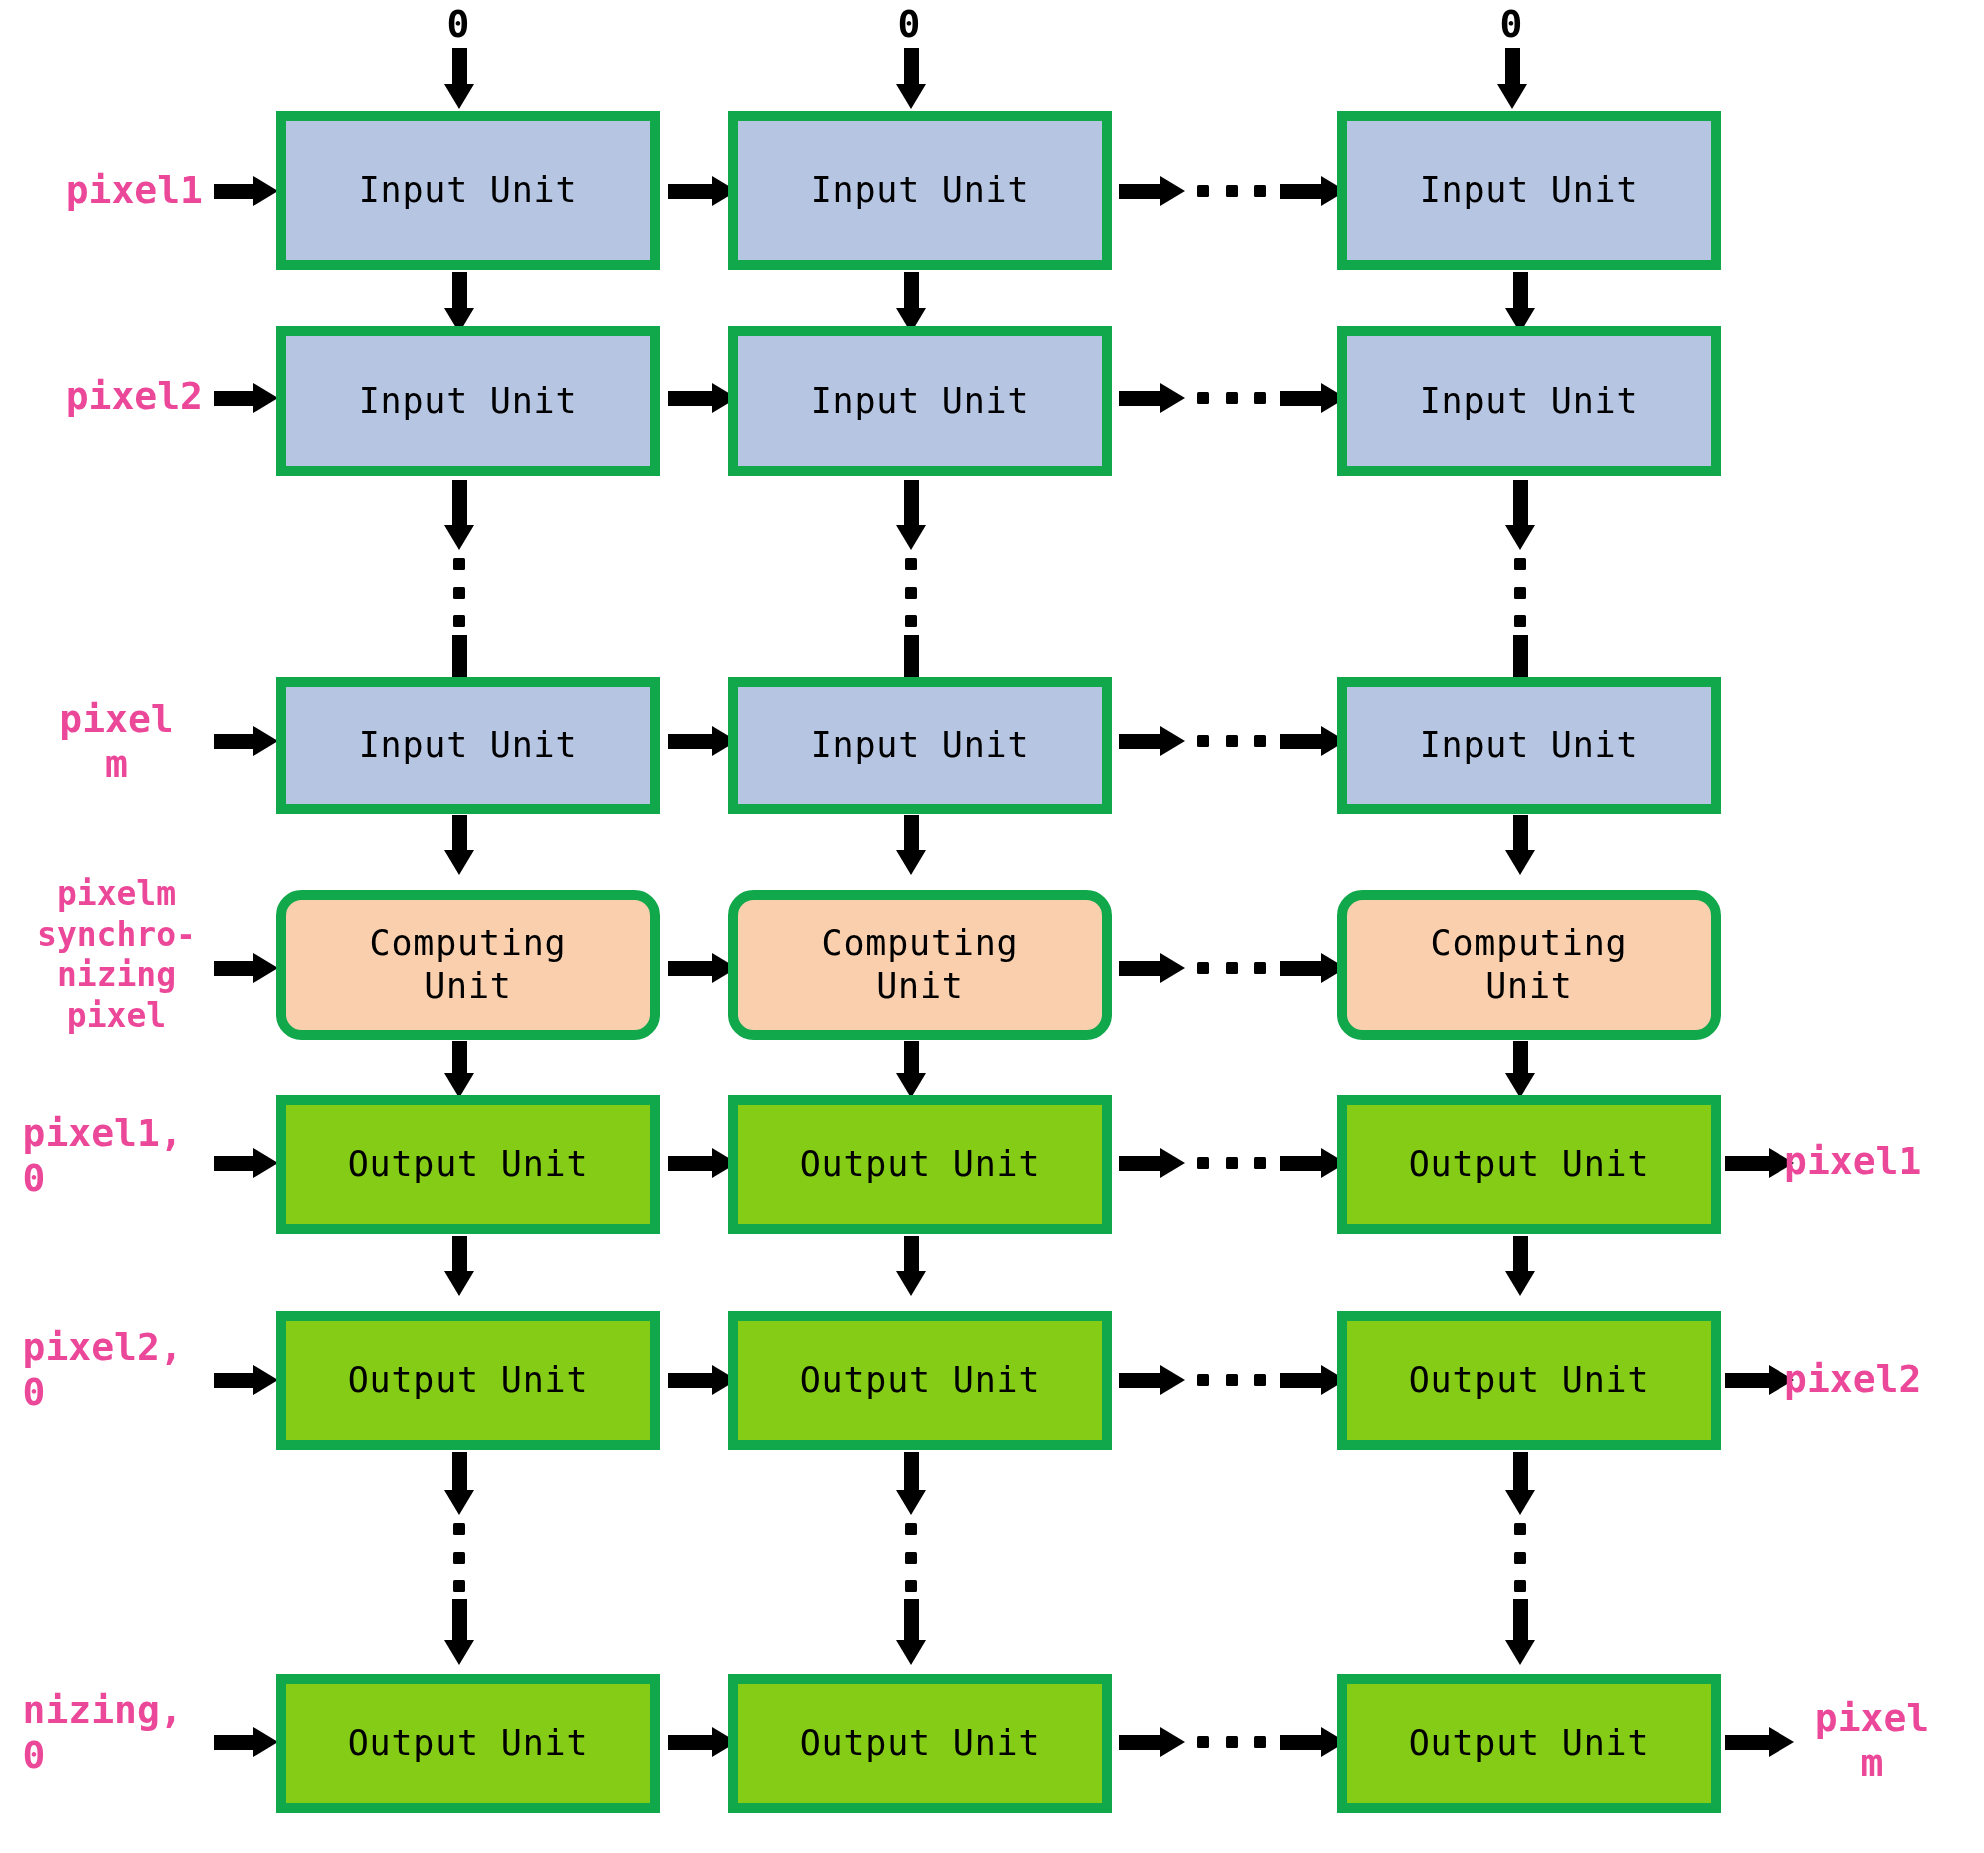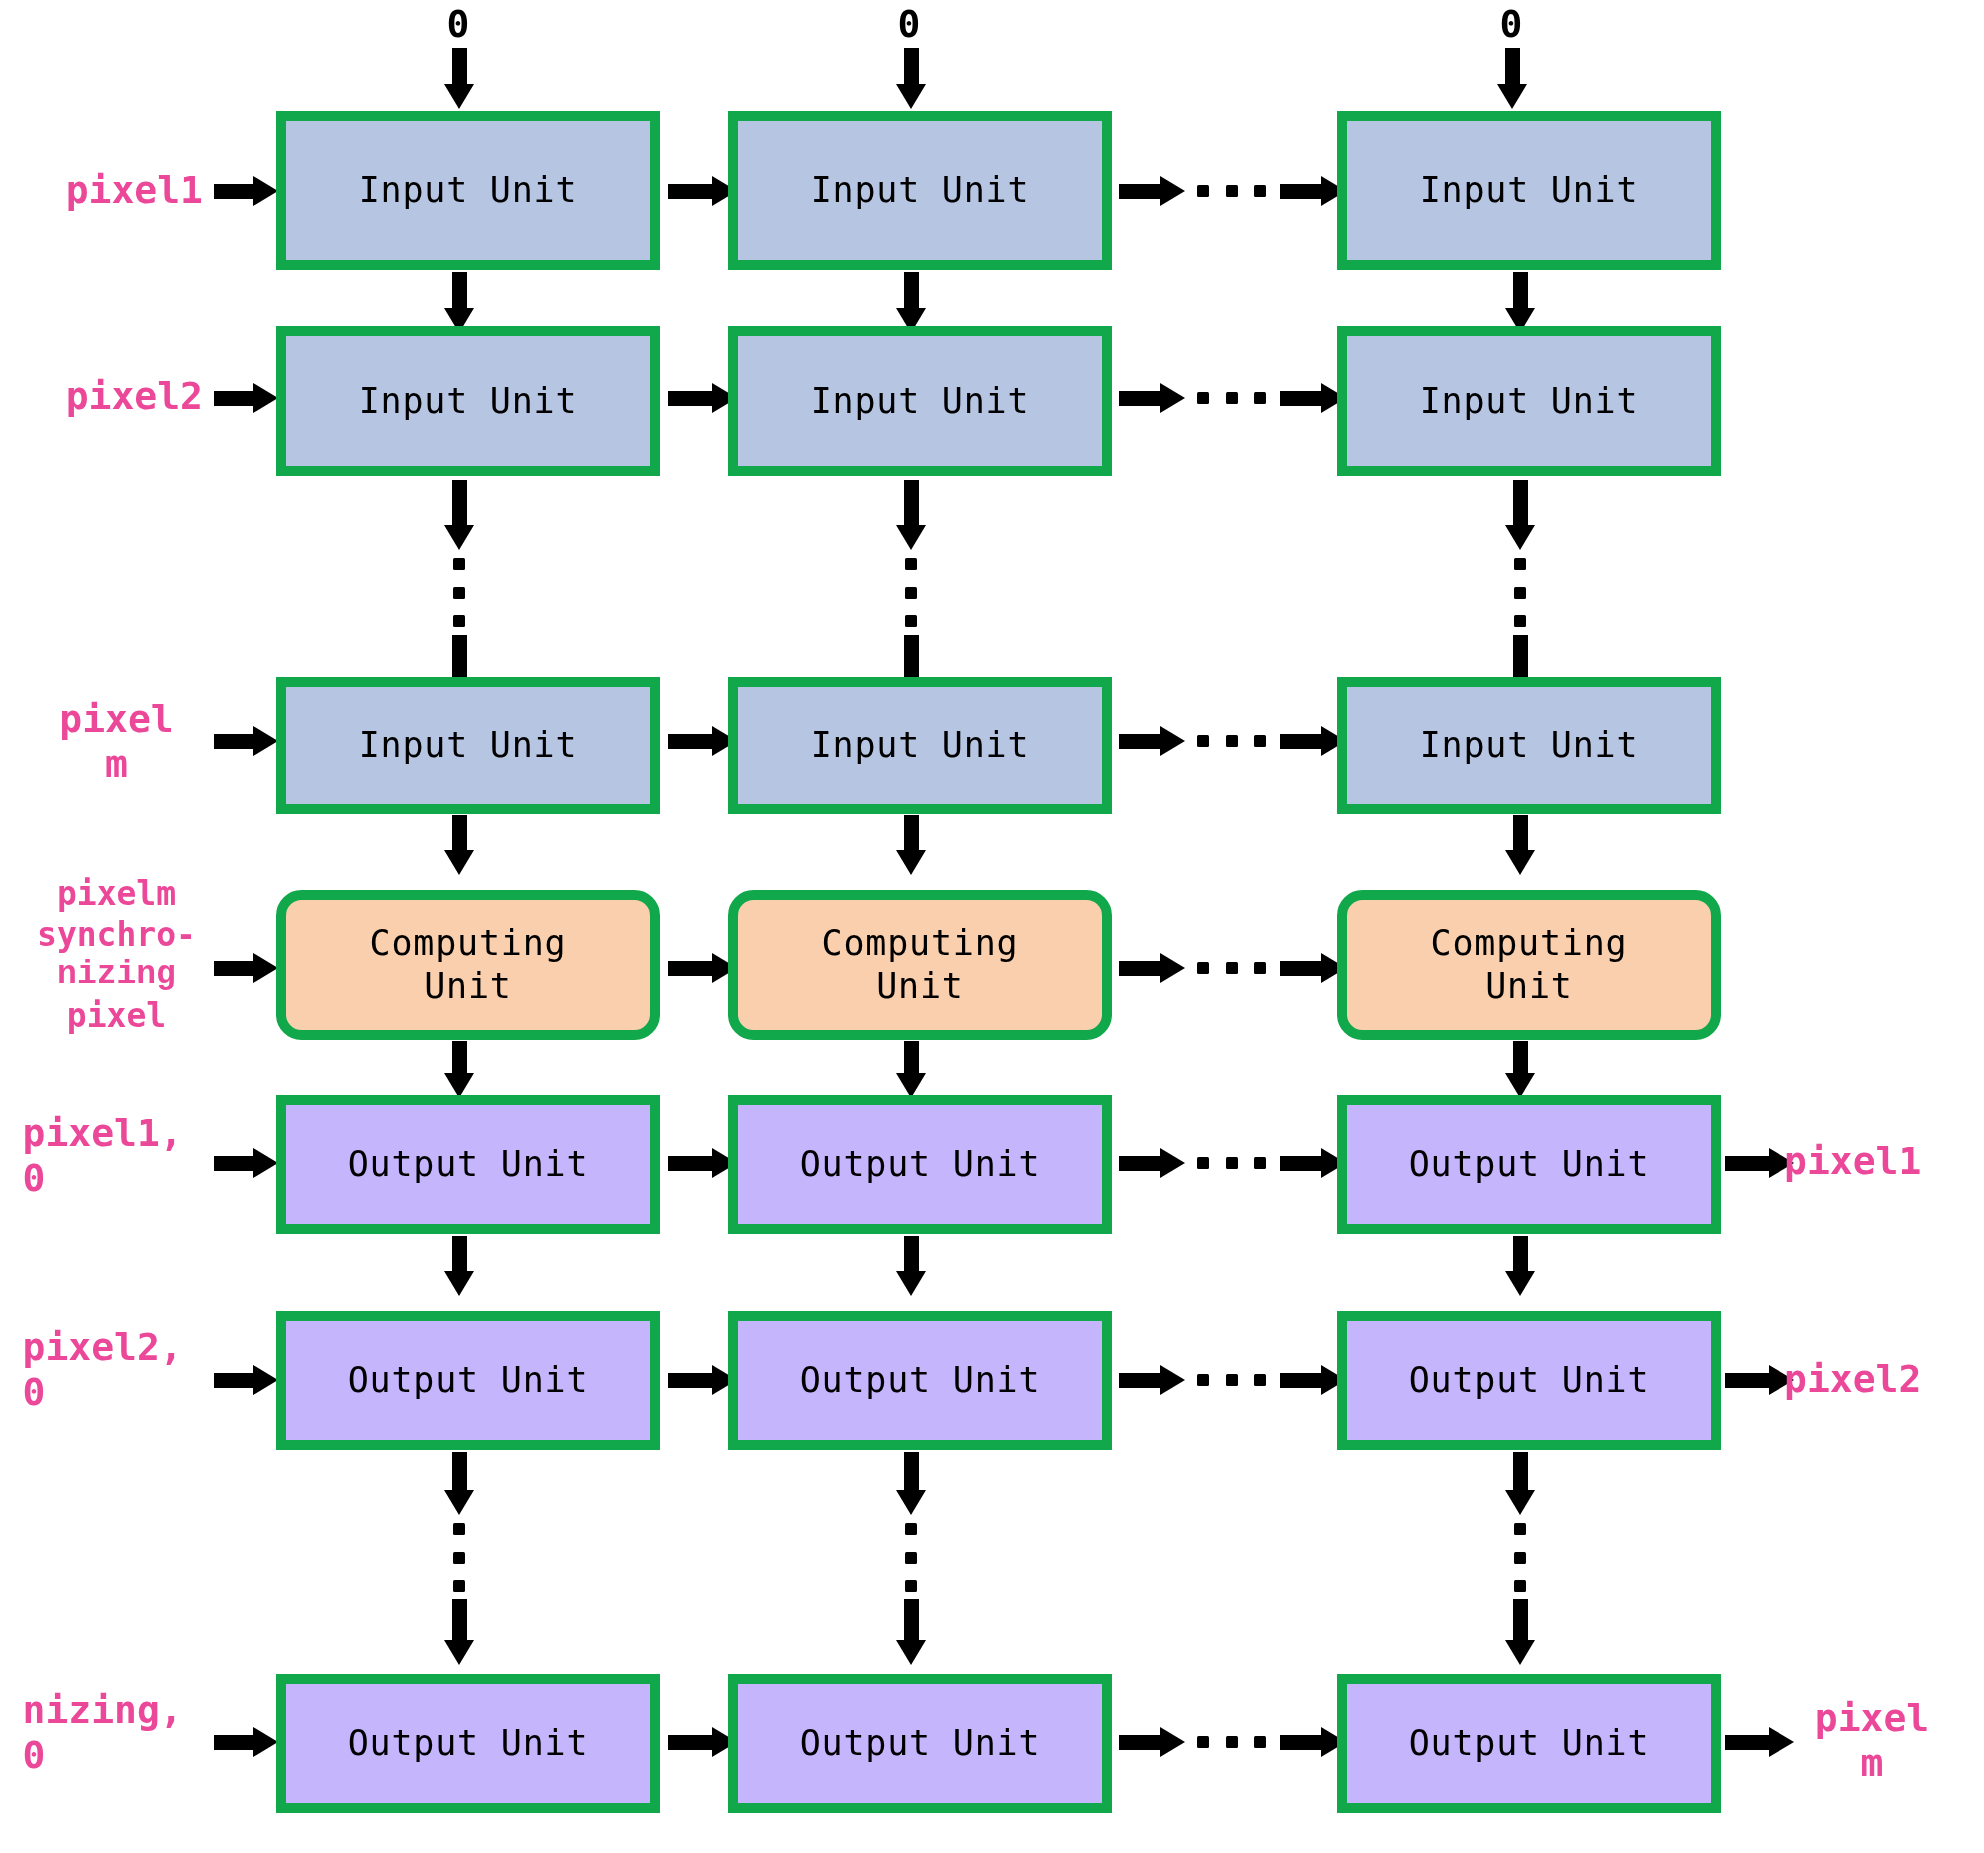--- a/index.html
+++ b/index.html
@@ -26,21 +26,21 @@
     justify-content: center;
     text-align: center;
     color: #000000;
     font-size: 35px;
     letter-spacing: 0.8px;
     line-height: 1.22;
     font-family: "DejaVu Sans Mono", "Liberation Mono", monospace;
   }
   .unit.input  { background: #B6C5E2; }
   .unit.compute{ background: #F9CFAE; border-radius: 25.5px; }
-  .unit.output { background: #c4b5fd; }
+  .unit.output { background: #84cc16; }
 
   
   .label {
     position: absolute;
     color: #ec4899;
     font-size: 38px;
     font-weight: 700;
     line-height: 1.12;
     font-family: "DejaVu Sans Mono", "Liberation Mono", monospace;
     white-space: pre;
@@ -320,21 +320,21 @@
     <div class="shaft" style="height:41px;"></div>
     <div class="head" style="top:35px;"></div>
   </div>
   <div class="arrow-v" style="left:1520px; top:815px;">
     <div class="shaft" style="height:41px;"></div>
     <div class="head" style="top:35px;"></div>
   </div>
 
   <div class="label center-align" style="left:22.5px; top:876px; width:188px; font-size:33px;">pixelm</div>
   <div class="label center-align" style="left:22.5px; top:917px; width:188px; font-size:33px;">synchro-</div>
-  <div class="label center-align" style="left:22.5px; top:957px; width:188px; font-size:33px;font-family:Liberation Mono, monospace;">nizing</div>
+  <div class="label center-align" style="left:22.5px; top:957px; width:188px; font-size:33px;">nizing</div>
   <div class="label center-align" style="left:22.5px; top:998px; width:188px; font-size:33px;">pixel</div>
   <div class="arrow-h" style="left:214px; top:968px;">
     <div class="shaft" style="width:42px;"></div>
     <div class="head" style="left:39px;"></div>
   </div>
 
   <div class="unit compute" style="left:276px; top:890px; width:384px; height:150px;">
     <span><span>Computing</span><br><span>Unit</span></span>
   </div>
 

